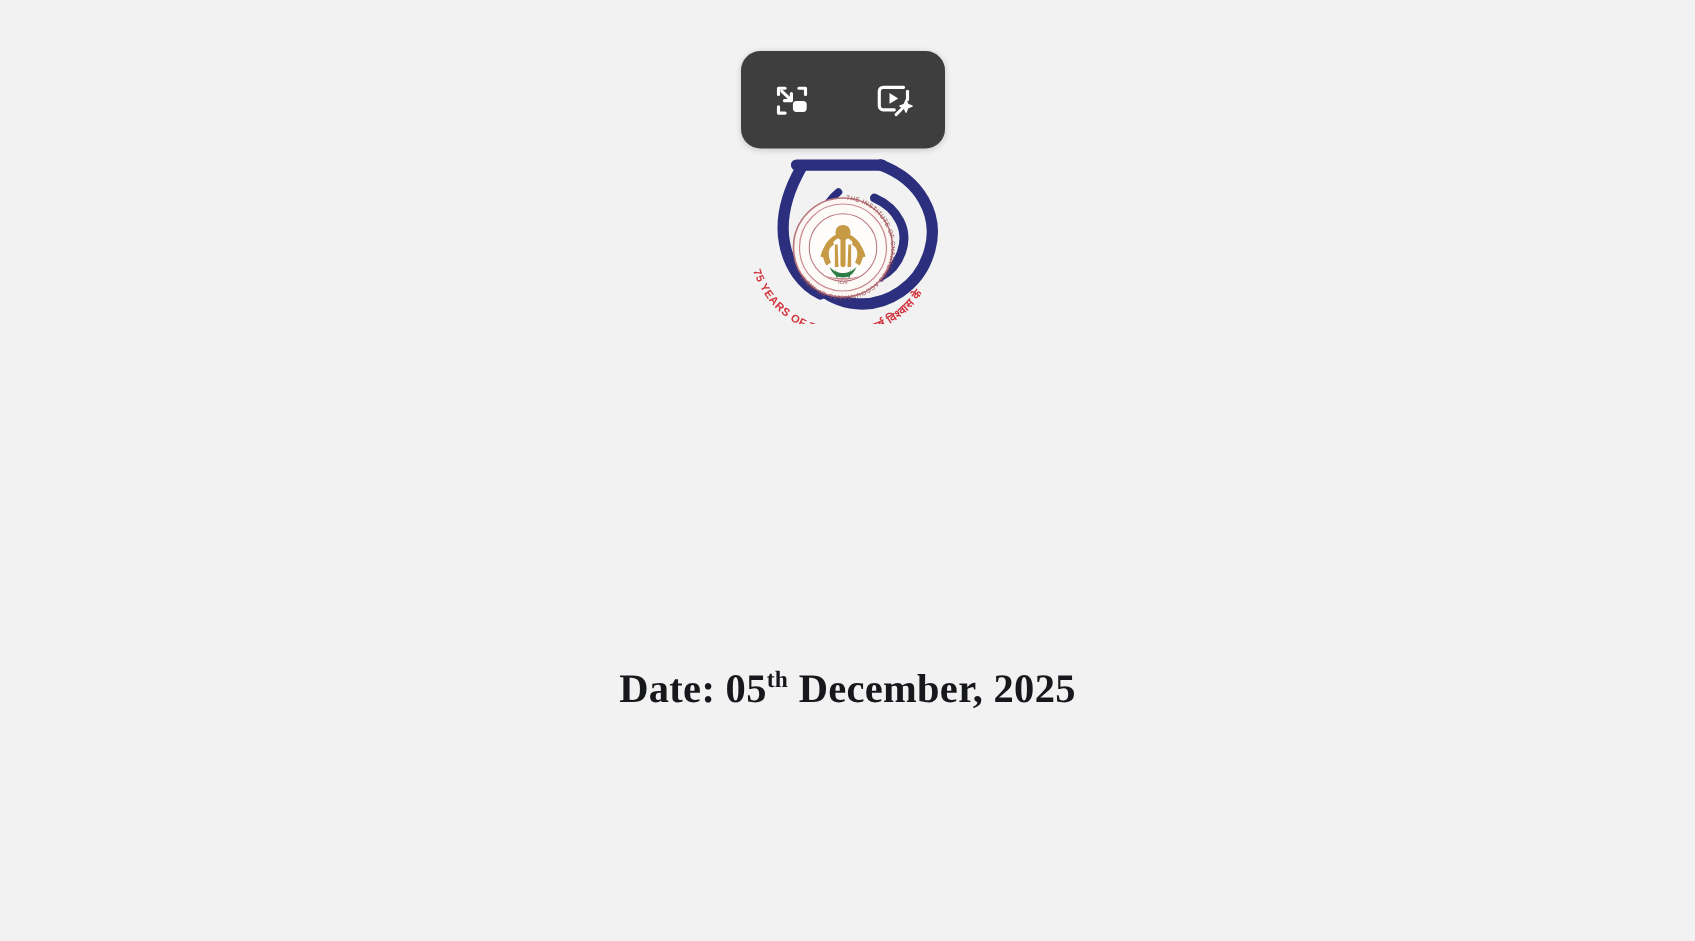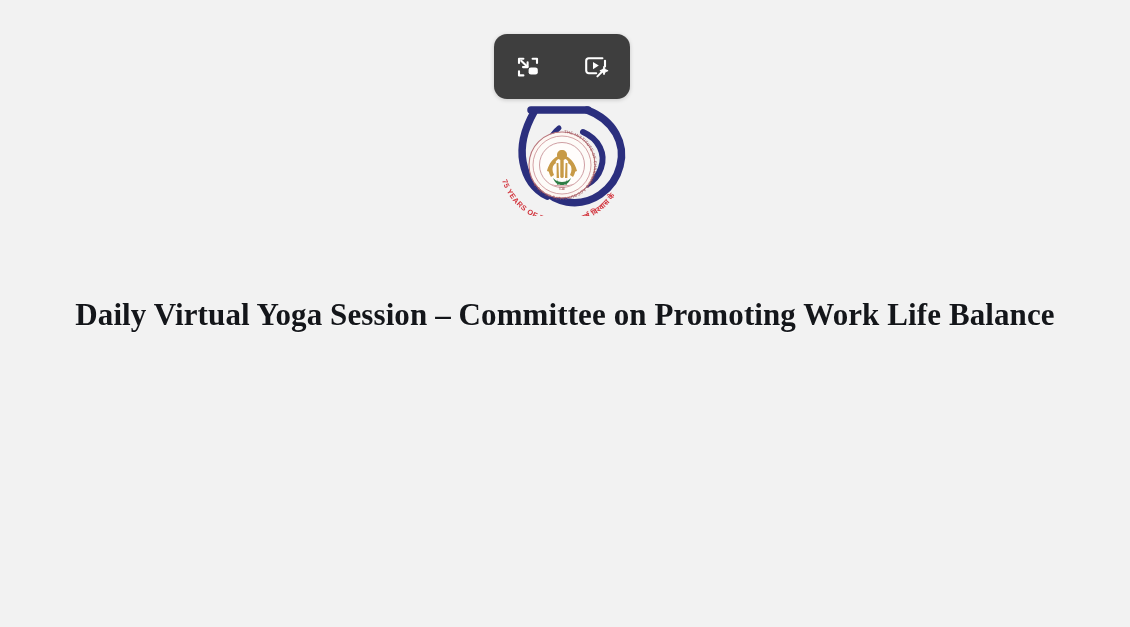--- a/index.html
+++ b/index.html
@@ -188,18 +188,22 @@
 
       <path d="M63 86 q 12 5 24 0 q -12 3 -24 0 z" fill="#c9838a"></path>
       <text x="75" y="91.5" text-anchor="middle" font-family="'Liberation Sans', sans-serif" font-size="3.2" fill="#9a4b52">ICAI</text>
 
       <text font-family="'Liberation Sans', sans-serif" font-size="7.4" font-weight="bold" fill="#d2333c" letter-spacing="0.4">
         <textPath href="#arcPath" startOffset="10%">75 YEARS OF TRUST | ७५ वर्ष विश्वास के</textPath>
       </text>
     </svg>
   </div>
 
-  <div class="headline">Daily Virtual Yoga Session – Committee on Promoting Work Life Balance</div>
 
   <div class="detail-block">
+    <div class="detail-line">
+      <span>Date:</span>
+      <span>05</span><span class="ordinal">th</span>
+      <span>December, 2025</span>
+    </div>
   </div>
 
 </div>
 
 </body></html>

